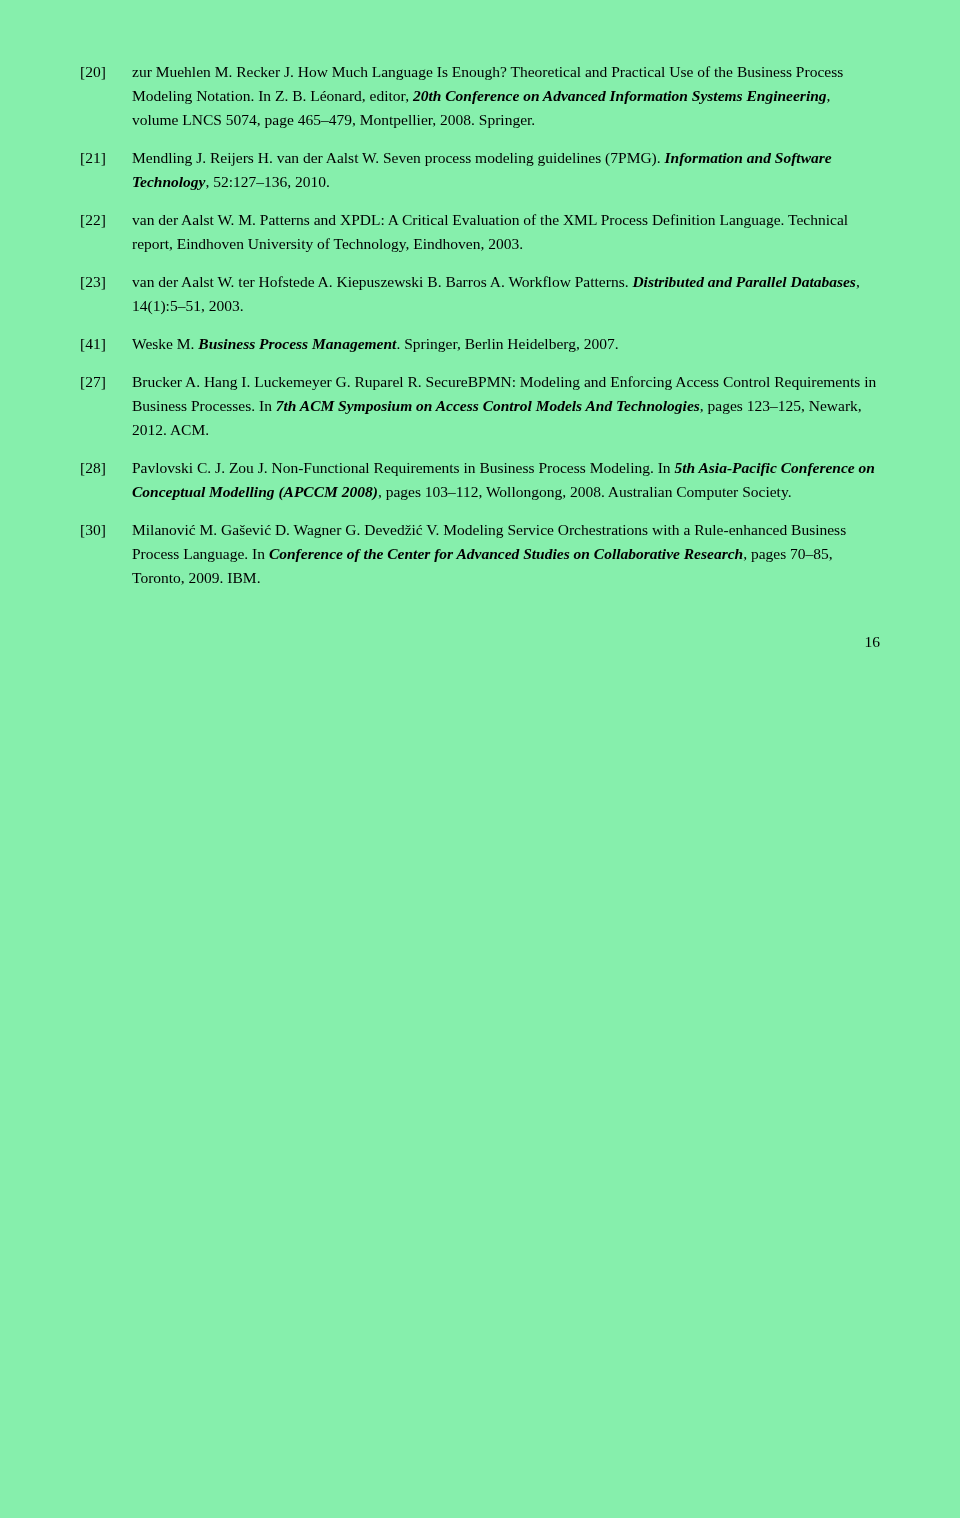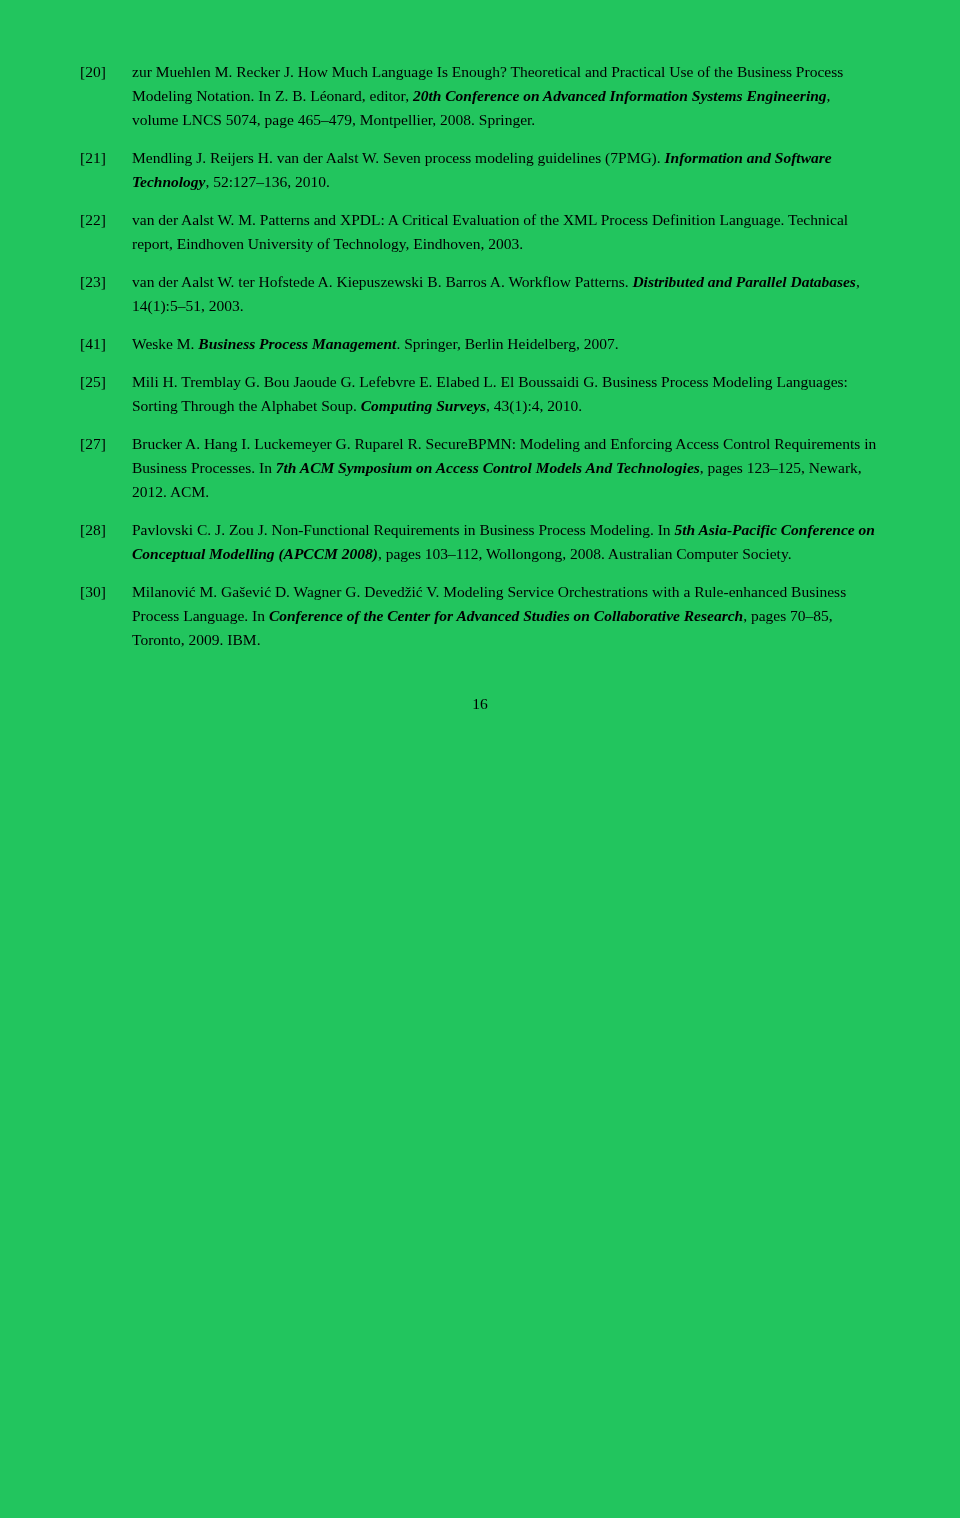--- a/index.html
+++ b/index.html
@@ -14,21 +14,21 @@
       font-size: 16px;
       line-height: 1.5;
       color: #000000;
     }
 
     .page {
       width: 960px;
       min-height: 1518px;
       margin: 0 auto;
       padding: 60px 80px 80px 80px;
-      background: #22c55e;
+      background: #86efac;
     }
 
     .references-list {
       list-style: none;
       padding: 0;
       margin: 0;
     }
 
     .reference-item {
       display: flex;
@@ -48,21 +48,21 @@
       flex: 1;
       font-size: 15.5px;
     }
 
     .ref-content em {
       font-style: italic;
       font-weight: bold;
     }
 
     .page-number-container {
-      text-align: center;
+      text-align: right;
       margin-top: 40px;
       font-size: 15.5px;
     }
   </style>
 </head>
 <body>
 
 <div class="page">
   <ul class="references-list" id="ref-list">
   <li class="reference-item">
@@ -79,24 +79,20 @@
       </li>
       <li class="reference-item">
         <span class="ref-number">[23]</span>
         <div class="ref-content"><span>van der Aalst W. ter Hofstede A. Kiepuszewski B. Barros A. Workflow Patterns. </span><em>Distributed and Parallel Databases</em><span>, 14(1):5–51, 2003.</span></div>
       </li>
       <li class="reference-item">
         <span class="ref-number">[41]</span>
         <div class="ref-content"><span>Weske M. </span><em>Business Process Management</em><span>. Springer, Berlin Heidelberg, 2007.</span></div>
       </li>
       <li class="reference-item">
-        <span class="ref-number">[25]</span>
-        <div class="ref-content"><span>Mili H. Tremblay G. Bou Jaoude G. Lefebvre E. Elabed L. El Boussaidi G. Business Process Modeling Languages: Sorting Through the Alphabet Soup. </span><em>Computing Surveys</em><span>, 43(1):4, 2010.</span></div>
-      </li>
-      <li class="reference-item">
         <span class="ref-number">[27]</span>
         <div class="ref-content"><span>Brucker A. Hang I. Luckemeyer G. Ruparel R. SecureBPMN: Modeling and Enforcing Access Control Requirements in Business Processes.  In </span><em>7th ACM Symposium on Access Control Models And Technologies</em><span>, pages 123–125, Newark, 2012. ACM.</span></div>
       </li>
       <li class="reference-item">
         <span class="ref-number">[28]</span>
         <div class="ref-content"><span>Pavlovski C. J. Zou J.  Non-Functional Requirements in Business Process Modeling.  In </span><em>5th Asia-Pacific Conference on Conceptual Modelling (APCCM 2008)</em><span>, pages 103–112, Wollongong, 2008. Australian Computer Society.</span></div>
       </li>
       <li class="reference-item">
         <span class="ref-number">[30]</span>
         <div class="ref-content"><span>Milanović M. Gašević D. Wagner G. Devedžić V. Modeling Service Orchestrations with a Rule-enhanced Business Process Language.  In </span><em>Conference of the Center for Advanced Studies on Collaborative Research</em><span>, pages 70–85, Toronto, 2009. IBM.</span></div>

